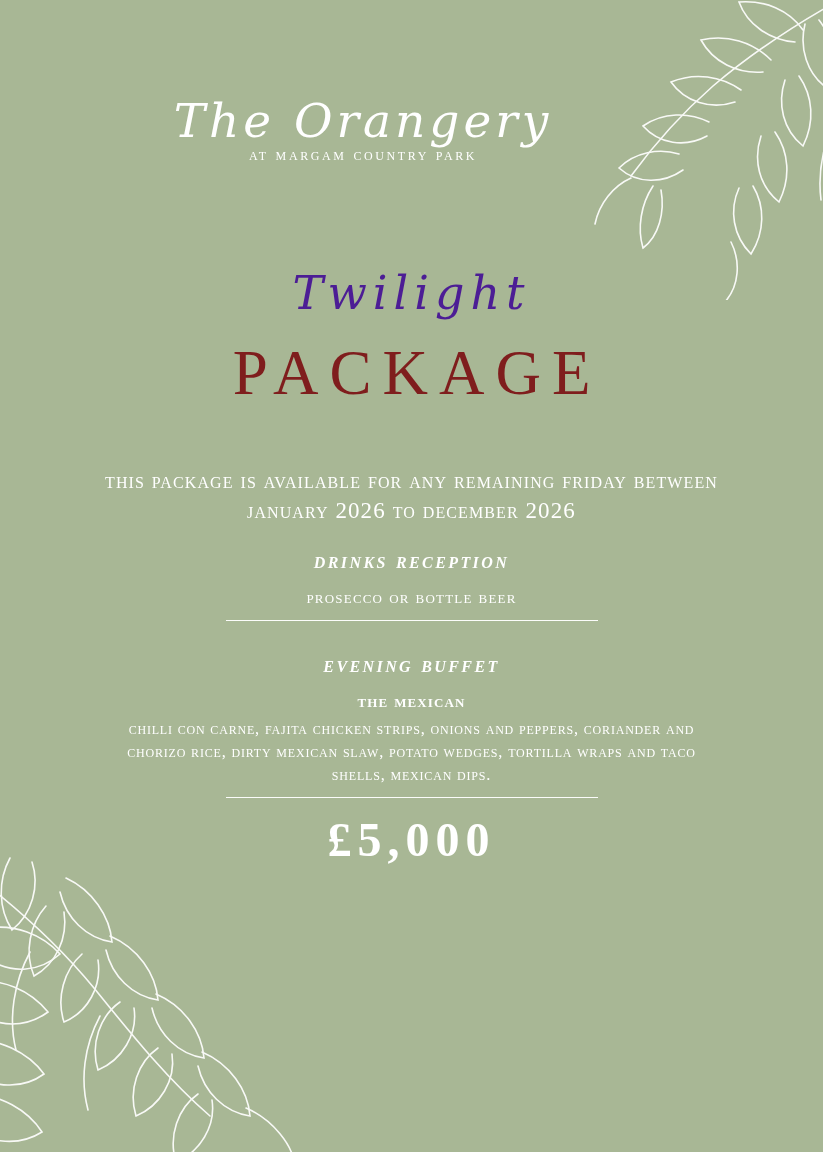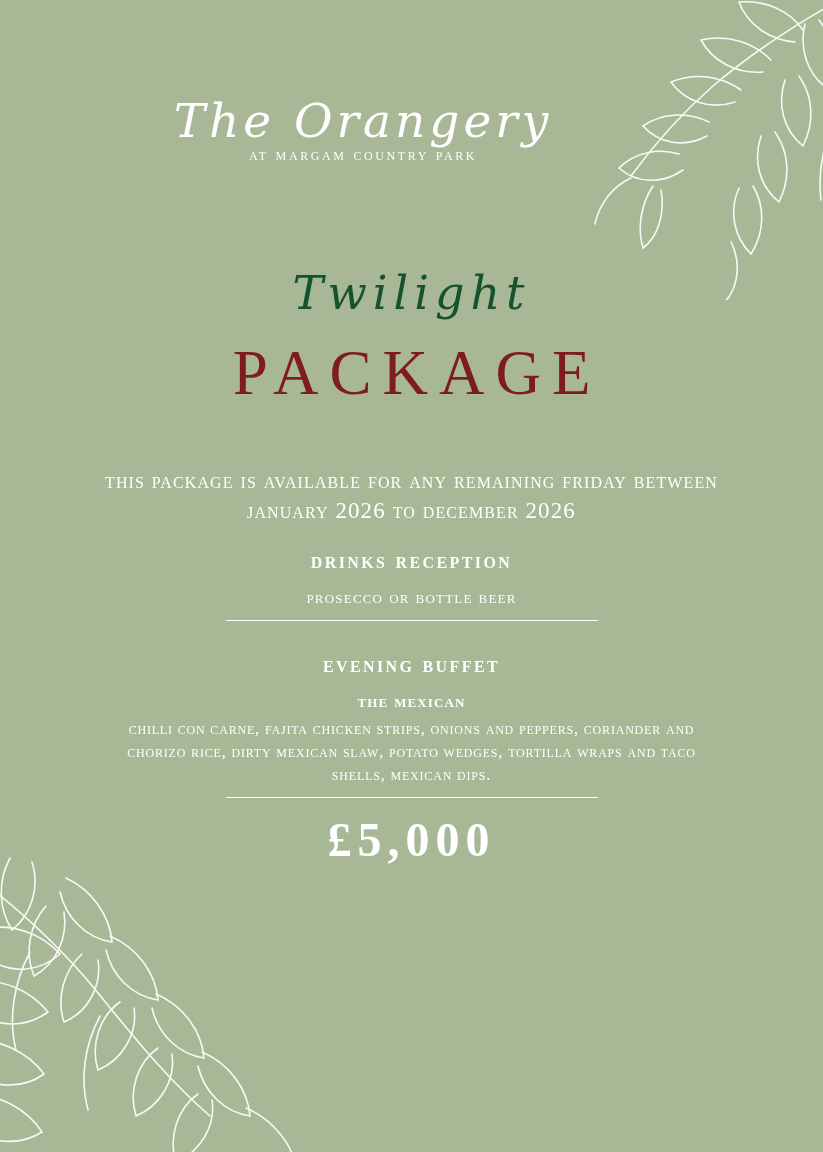--- a/index.html
+++ b/index.html
@@ -75,21 +75,21 @@
     top: 268px;
     left: 0;
     width: 823px;
     text-align: center;
   }
   .title-script {
     font-family: "DejaVu Serif", serif;
     font-style: italic;
     font-size: 46px;
     letter-spacing: 6px;
-    color: #14532d;
+    color: #4c1d95;
     line-height: 1.1;
   }
   .title-main {
     margin-top: 18px;
     font-family: "Liberation Serif", serif;
     font-size: 63px;
     letter-spacing: 11px;
     text-indent: 11px;
     color: #7f1d1d;
     line-height: 1.15;
@@ -111,20 +111,21 @@
   }
 
   .section {
     position: absolute;
     left: 50%;
     transform: translateX(-50%);
     width: 720px;
     text-align: center;
   }
   .section-heading {
+    font-style: italic;
     font-weight: bold;
     font-size: 23px;
     letter-spacing: 2.4px;
     font-variant: small-caps;
     text-transform: lowercase;
   }
   .section-line {
     font-size: 19px;
     letter-spacing: 1.2px;
     margin-top: 12px;

